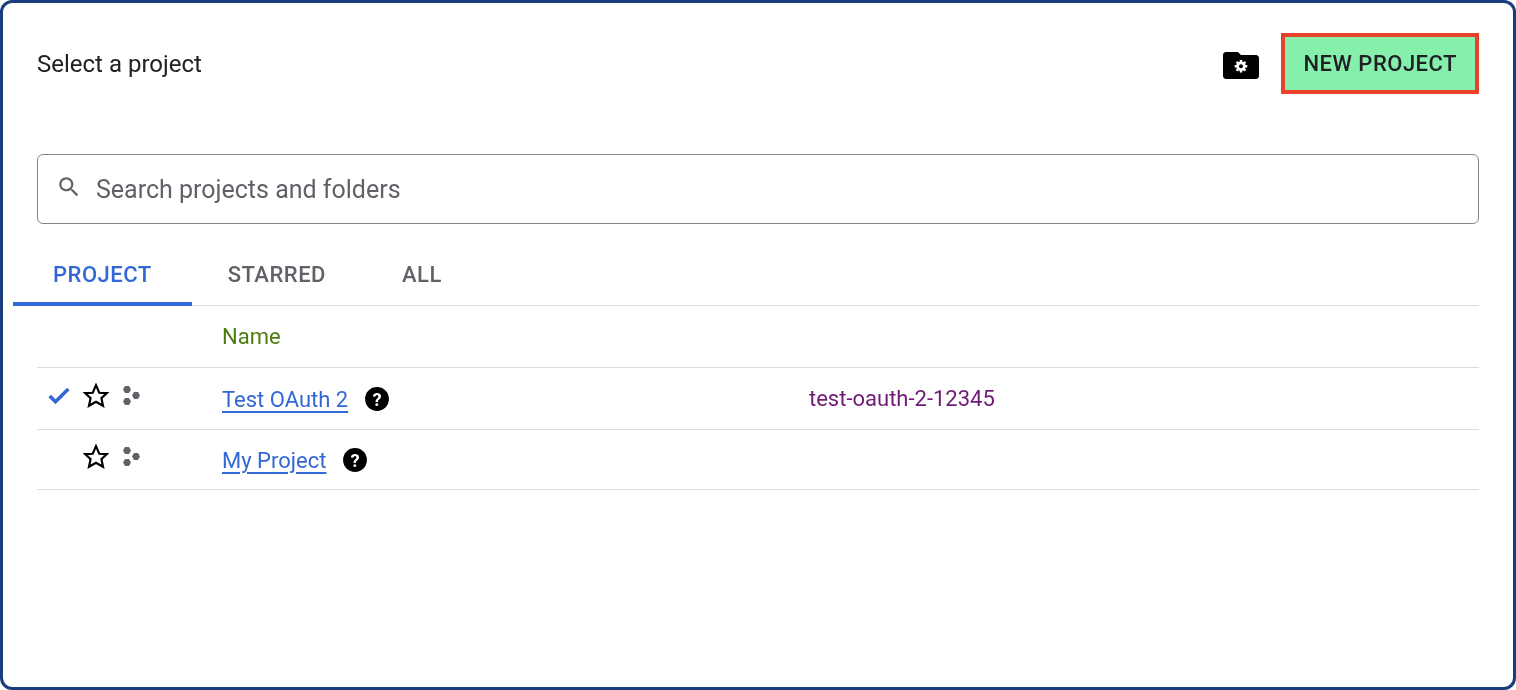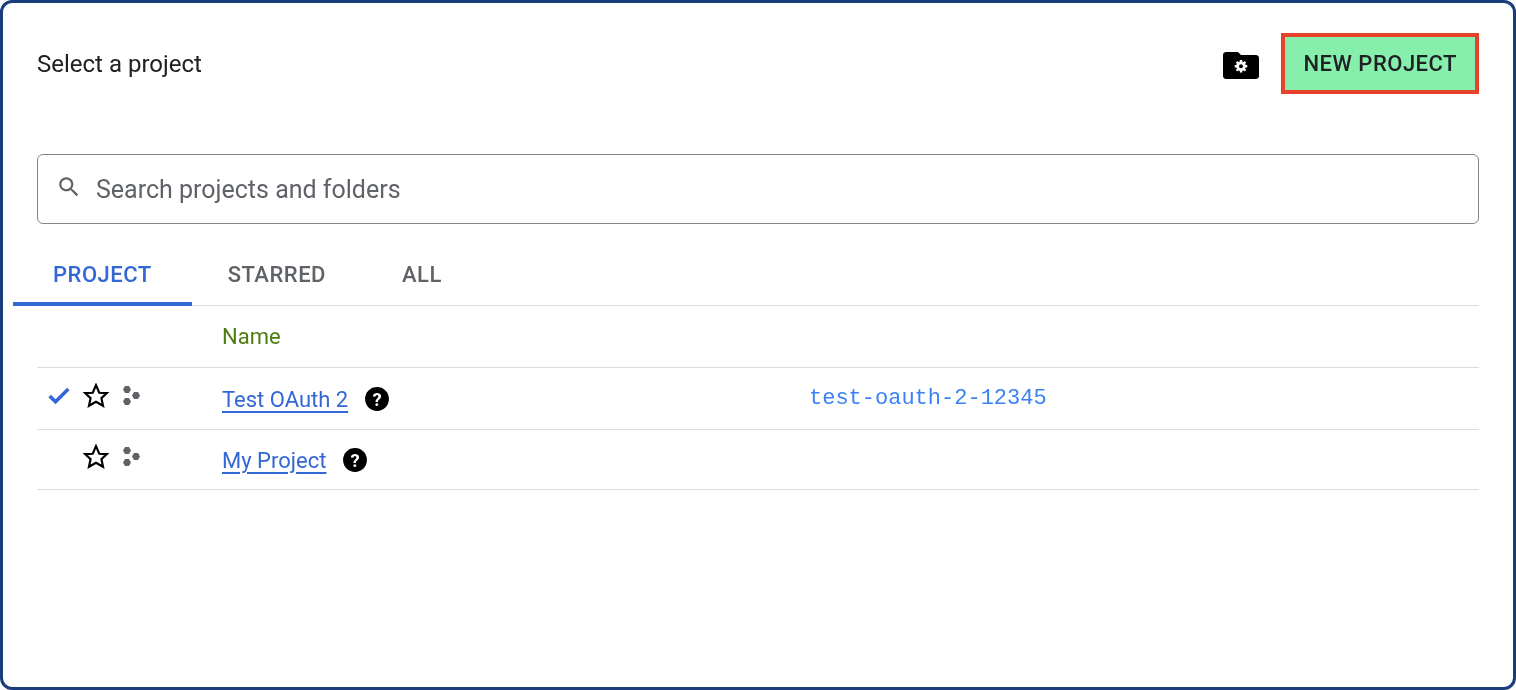--- a/index.html
+++ b/index.html
@@ -150,22 +150,21 @@
   }
   .name-cell {
     flex: 1;
     display: flex;
     align-items: flex-end;
     gap: 16px;
   }
   .id-cell {
     width: 670px;
     flex-shrink: 0;
-    color: #3b82f6;
-    font-family: Liberation Mono, monospace;
+    color: #701a75;
   }
   .help-icon {
     width: 26px;
     height: 26px;
     flex-shrink: 0;
   }
   .star-icon, .hex-icon, .check-icon {
     flex-shrink: 0;
   }
 </style>

